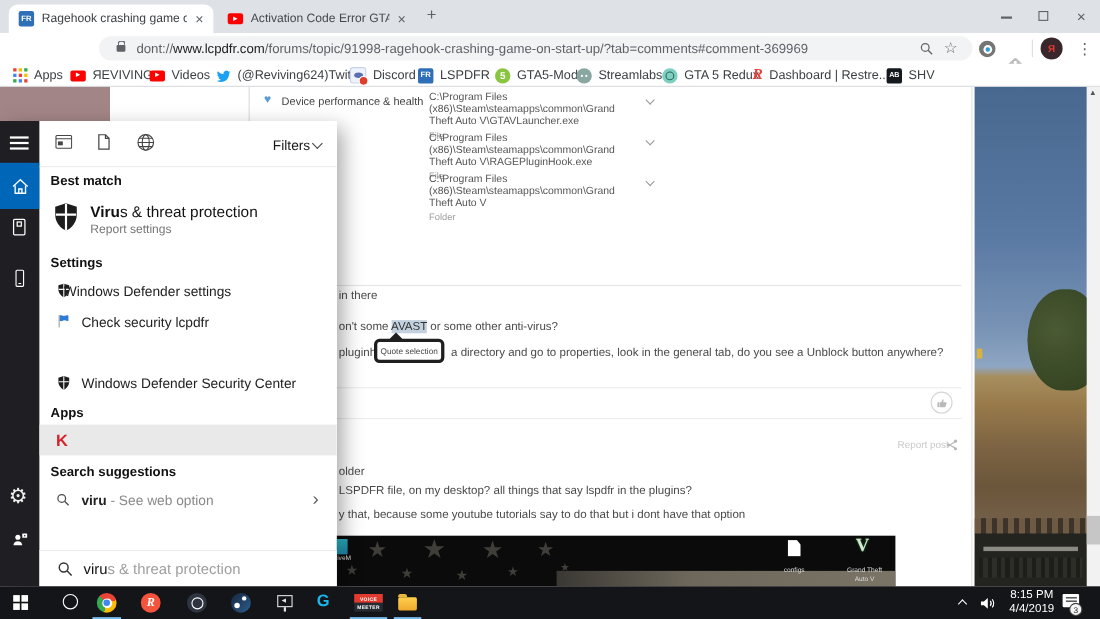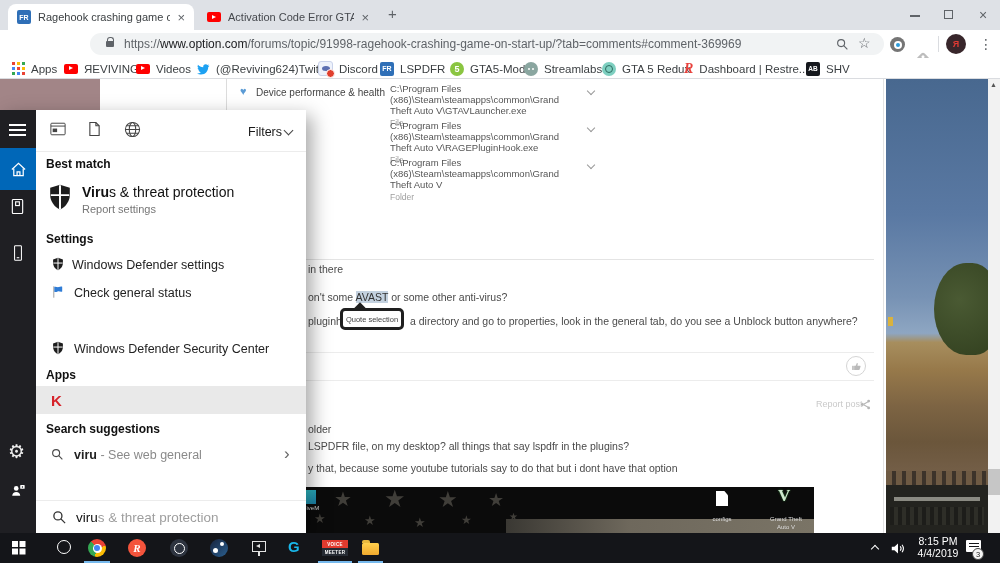--- a/index.html
+++ b/index.html
@@ -144,21 +144,21 @@
   <div class="ab winbtn" style="left:966px">×</div>
 </div>
 
 <div id="toolbar" class="ab">
   <span class="ab navg" style="left:12px;top:36px">←</span>
   <span class="ab navg" style="left:40px;top:36px">→</span>
   <span class="ab navg" style="left:68px;top:36px">↻</span>
 </div>
 <div id="urlbar" class="ab"></div>
 <span class="lock"></span>
-<div id="urltext" class="ab"><span>https://</span><span class="dom">www.option.com</span><span>/forums/topic/91998-ragehook-crashing-game-on-start-up/?tab=comments#comment-369969</span></div>
+<div id="urltext" class="ab"><span>dont://</span><span class="dom">www.lcpdfr.com</span><span>/forums/topic/91998-ragehook-crashing-game-on-start-up/?tab=comments#comment-369969</span></div>
 <svg class="ab" style="left:836px;top:38px" width="13" height="13" viewBox="0 0 16 16" fill="none" stroke="#5f6368" stroke-width="1.4">
     <circle cx="6.3" cy="6.3" r="4.3"></circle>
     <path d="M9.5 9.5 14 14"></path>
   </svg>
 <span class="ab" style="left:858px;top:35px;font-size:14px;color:#5f6368">☆</span>
 <div class="ab ext-eye" style="left:890px;top:37px"></div>
 <div class="ab ext-tag" style="left:918px;top:39px"></div>
 <div class="ab" style="left:938px;top:36px;width:1px;height:16px;background:#dadce0"></div>
 <div id="avatar" class="ab">Я</div>
 <span class="ab" style="left:979px;top:36px;font-size:14px;color:#5f6368">⋮</span>
@@ -354,49 +354,49 @@
       <div style="position:absolute;left:46px;top:10px;font-size:14px;color:#111"><span class="bold">Viru</span><span>s &amp; threat protection</span></div>
       <div style="position:absolute;left:46px;top:29px;font-size:11px;color:#767676">Report settings</div>
     </div>
 
     <div class="shead" style="top:122px">Settings</div>
     <div style="position:absolute;left:0;top:141px;width:270px;height:28px">
       <svg style="position:absolute;left:15px;top:6px" width="14" height="15" viewBox="0 0 24 26">
           <path d="M12 1.5 3.5 4.2v6.3c0 5.6 3.9 10.7 8.5 12.5 4.6-1.8 8.5-6.9 8.5-12.5V4.2Z" fill="#1d1d1d"></path>
           <path d="M12 2v21M4 10.5h16" stroke="#fff" stroke-width="1.7"></path>
         </svg>
-      <span class="srow-label" style="position:absolute;left:36px;top:7px">Windows Defender settings</span>
+      <span class="srow-label" style="position:absolute;left:22px;top:7px">Windows Defender settings</span>
     </div>
     <div style="position:absolute;left:0;top:169px;width:270px;height:28px">
       <svg style="position:absolute;left:15px;top:6px" width="14" height="14" viewBox="0 0 16 16">
           <path d="M3.2 1.5v13" stroke="#9a9a9a" stroke-width="1.1"></path>
           <path d="M3.8 2.2c1.8-.9 3.4.9 5.2.2 1.6-.6 2.6-.9 3.8-.3v5.4c-1.8.9-3.4-.9-5.2-.2-1.6.6-2.6.9-3.8.3Z" fill="#2f7cd6"></path>
         </svg>
-      <span class="srow-label" style="position:absolute;left:38px;top:7px">Check general status</span>
+      <span class="srow-label" style="position:absolute;left:38px;top:7px">Check security lcpdfr</span>
     </div>
     <div style="position:absolute;left:0;top:225px;width:270px;height:28px">
       <svg style="position:absolute;left:15px;top:6px" width="14" height="15" viewBox="0 0 24 26">
           <path d="M12 1.5 3.5 4.2v6.3c0 5.6 3.9 10.7 8.5 12.5 4.6-1.8 8.5-6.9 8.5-12.5V4.2Z" fill="#1d1d1d"></path>
           <path d="M12 2v21M4 10.5h16" stroke="#fff" stroke-width="1.7"></path>
         </svg>
       <span class="srow-label" style="position:absolute;left:38px;top:7px">Windows Defender Security Center</span>
     </div>
 
     <div class="shead" style="top:258px">Apps</div>
     <div id="krow">
       <span class="kletter" style="position:absolute;left:15px;top:7px">K</span>
     </div>
 
     <div class="shead" style="top:312px">Search suggestions</div>
     <div style="position:absolute;left:0;top:331px;width:270px;height:28px">
       <svg style="position:absolute;left:15px;top:7px" width="13" height="13" viewBox="0 0 16 16" fill="none" stroke="#4a4a4a" stroke-width="1.4">
           <circle cx="6.3" cy="6.3" r="4.3"></circle>
           <path d="M9.5 9.5 14 14"></path>
         </svg>
-      <div style="position:absolute;left:38px;top:7px;font-size:12.5px;color:#222;white-space:nowrap"><span class="bold">viru</span><span class="gray"> - See web general</span></div>
+      <div style="position:absolute;left:38px;top:7px;font-size:12.5px;color:#222;white-space:nowrap"><span class="bold">viru</span><span class="gray"> - See web option</span></div>
       <span style="position:absolute;left:248px;top:3px;font-size:17px;color:#666">›</span>
     </div>
 
     <div id="sbox">
       <svg style="position:absolute;left:16px;top:9px" width="15" height="15" viewBox="0 0 16 16" fill="none" stroke="#333" stroke-width="1.4">
           <circle cx="6.3" cy="6.3" r="4.3"></circle>
           <path d="M9.5 9.5 14 14"></path>
         </svg>
       <div style="position:absolute;left:40px;top:9px;font-size:13.5px;white-space:nowrap"><span style="color:#111">viru</span><span style="color:#9e9e9e">s &amp; threat protection</span></div>
     </div>

